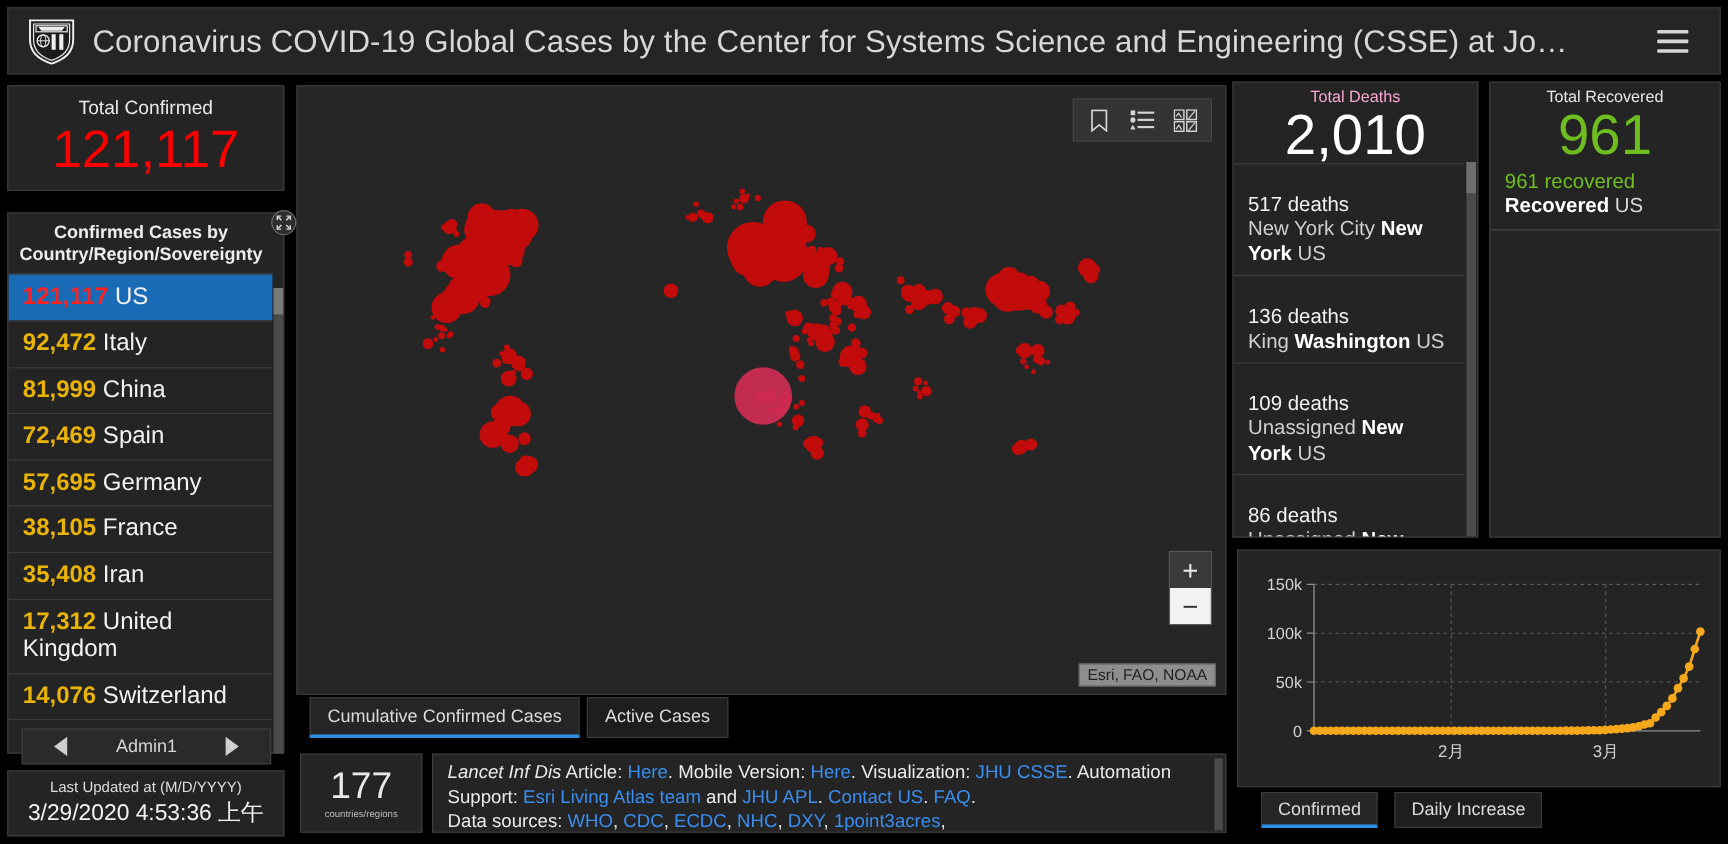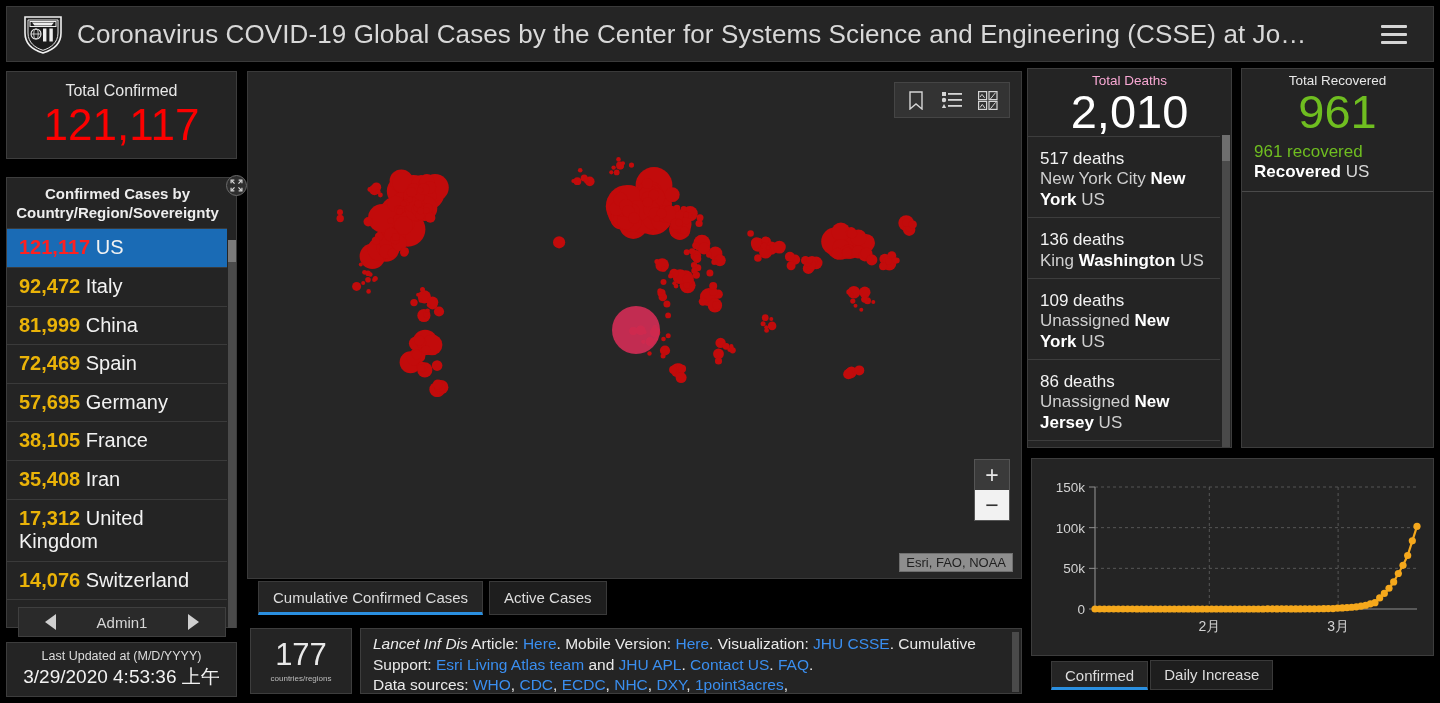--- a/index.html
+++ b/index.html
@@ -126,21 +126,21 @@
   .credits .ital { font-style: italic; }
   .credits-sb { position: absolute; right: 2px; top: 3px; width: 7px; height: 60px; background: #4a4a4a; }
 
   
   .deaths {
     position: absolute; left: 1027px; top: 68px; width: 205px; height: 380px;
     background: #242424; border: 1px solid #3d3d3d; overflow: hidden;
   }
   .d-label { text-align: center; color: #f9a8d4; font-size: 13.5px; padding-top: 4px; }
   .d-value { text-align: center; color: #ffffff; font-size: 47px; line-height: 1.02; font-weight: 400; }
-  .d-row { border-top: 1px solid #3d3d3d; padding: 12px 12px 7px 12px; font-size: 17px;
+  .d-row { border-top: 1px solid #3d3d3d; padding: 24px 12px 7px 12px; font-size: 17px;
            line-height: 1.2; color: #cfcfcf; width: 192px; cursor: pointer; }
   .d-row .cnt { color: #f2f2f2; }
   .d-row .st { color: #ffffff; font-weight: bold; }
   .d-sb-track { position: absolute; right: 1px; top: 66px; width: 8px; height: 312px; background: #4a4a4a; }
   .d-sb-thumb { position: absolute; right: 1px; top: 66px; width: 8px; height: 26px; background: #6e6e6e; }
 
   
   .recovered {
     position: absolute; left: 1241px; top: 68px; width: 193px; height: 380px;
     background: #242424; border: 1px solid #3d3d3d; overflow: hidden;
@@ -152,21 +152,21 @@
   .r-row .cnt { color: #6fbe20; }
   .r-row .st { color: #ffffff; font-weight: bold; }
   .r-row .tail { color: #d8d8d8; }
 
   
   .chart-panel {
     position: absolute; left: 1031px; top: 458px; width: 403px; height: 198px;
     background: #242424; border: 1px solid #3d3d3d;
   }
   .chart-svg { position: absolute; left: 0; top: 0; width: 403px; height: 198px; }
-  .chart-tabs { position: absolute; left: 1051px; top: 660px; display: flex; gap: 2px; z-index: 6; align-items: center; }
+  .chart-tabs { position: absolute; left: 1051px; top: 660px; display: flex; gap: 14px; z-index: 6; }
   .ctab { background: #1e1e1e; border: 1px solid #3a3a3a; color: #dcdcdc;
           font-size: 15px; padding: 5px 13px 6px; cursor: pointer; }
   .ctab.active { background: #252525; border-bottom: 3px solid #2a8fe0; padding-bottom: 3px; }
 </style>
 </head>
 <body>
 
 <div class="app">
 
   <div class="header">
@@ -619,21 +619,21 @@
       <div class="tab">Active Cases</div>
     </div>
 
   <div class="count-box">
     <div class="n">177</div>
     <div class="u">countries/regions</div>
   </div>
 
   <div class="credits">
     <div>
-      <span class="ital">Lancet Inf Dis</span><span> Article: </span><a>Here</a><span>. Mobile Version: </span><a>Here</a><span>. Visualization: </span><a>JHU CSSE</a><span>. Cumulative</span>
+      <span class="ital">Lancet Inf Dis</span><span> Article: </span><a>Here</a><span>. Mobile Version: </span><a>Here</a><span>. Visualization: </span><a>JHU CSSE</a><span>. Automation</span>
     </div>
     <div>
       <span>Support: </span><a>Esri Living Atlas team</a><span> and </span><a>JHU APL</a><span>. </span><a>Contact US</a><span>. </span><a>FAQ</a><span>.</span>
     </div>
     <div>
       <span>Data sources: </span><a>WHO</a><span>, </span><a>CDC</a><span>, </span><a>ECDC</a><span>, </span><a>NHC</a><span>, </span><a>DXY</a><span>, </span><a>1point3acres</a><span>,</span>
     </div>
     <div class="credits-sb"></div>
   </div>
 

